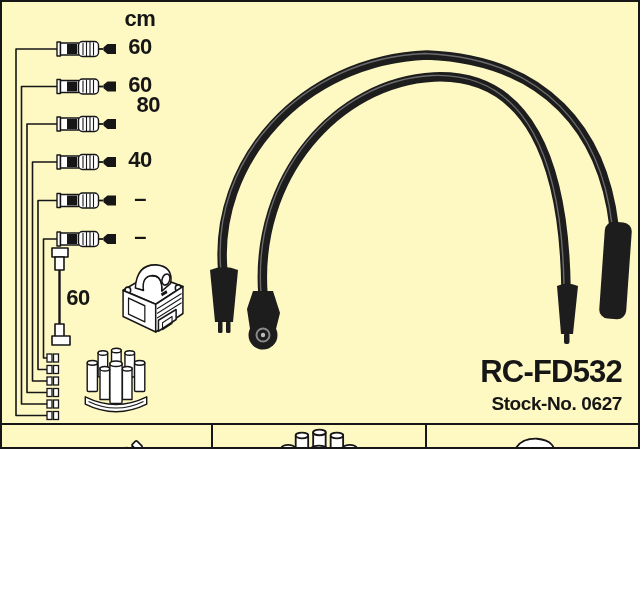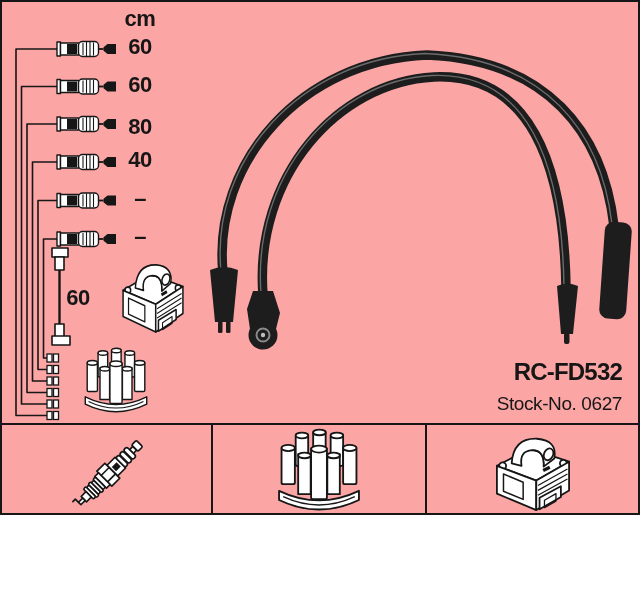--- a/index.html
+++ b/index.html
@@ -1,36 +1,36 @@
 <!DOCTYPE html>
 <html><head>
 <meta charset="utf-8">
 <style>
   html,body{margin:0;padding:0;background:#fff;}
   .frame{
-    position:relative;width:640px;height:515px;box-sizing:border-box;
-    background:#fca5a5;border:2px solid #161616;overflow:hidden;
+    position:relative;width:640px;height:449px;box-sizing:border-box;
+    background:#fef9c3;border:2px solid #161616;overflow:hidden;
     font-family:"Liberation Sans",sans-serif;color:#161616;
   }
   .diagram-svg{position:absolute;left:0;top:0;}
   .lbl{
     position:absolute;width:40px;height:22px;line-height:22px;text-align:center;
     font-size:22px;font-weight:700;letter-spacing:-0.5px;color:#161616;
   }
   .unit{left:118px;top:6px;}
   .len1{left:118px;top:34px;}
   .len2{left:118px;top:72px;}
-  .len3{left:118px;top:114px;}
+  .len3{left:118px;top:92px;text-align:right;}
   .len4{left:118px;top:147px;}
   .len5{left:118px;top:186px;}
   .len6{left:118px;top:224px;}
   .coil-len{left:56px;top:285px;}
   .product{position:absolute;right:16px;top:355px;text-align:right;}
-  .part-number{font-size:24px;font-weight:700;letter-spacing:-0.8px;line-height:30px;}
-  .stock-number{font-size:19px;font-weight:400;letter-spacing:-0.4px;line-height:19px;margin-top:7px;}
+  .part-number{font-size:31px;font-weight:700;letter-spacing:-0.8px;line-height:30px;}
+  .stock-number{font-size:19px;font-weight:700;letter-spacing:-0.4px;line-height:19px;margin-top:7px;}
   .legend{
     position:absolute;left:0;right:0;top:421px;bottom:0;
     border-top:2px solid #161616;
     display:grid;grid-template-columns:211px 214px 1fr;grid-template-rows:104px 1fr;
   }
   .cell{display:flex;align-items:center;justify-content:center;overflow:hidden;}
   .cell.br{border-right:2px solid #161616;}
   .cell.bb{border-bottom:2px solid #161616;}
   .cell svg{display:block;}
 </style>

